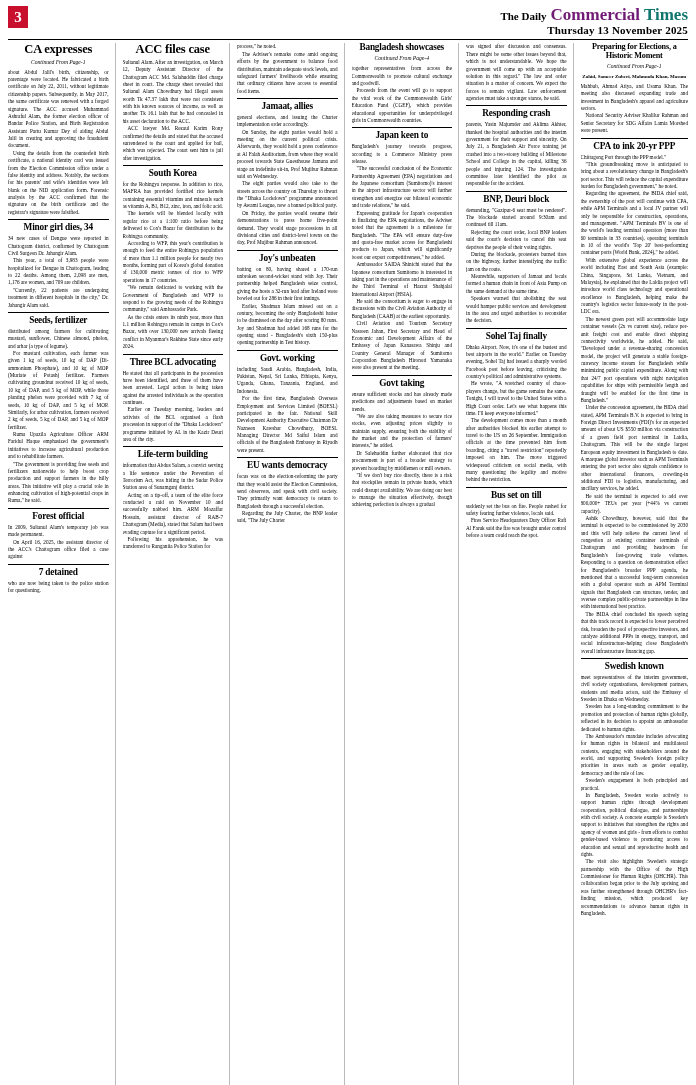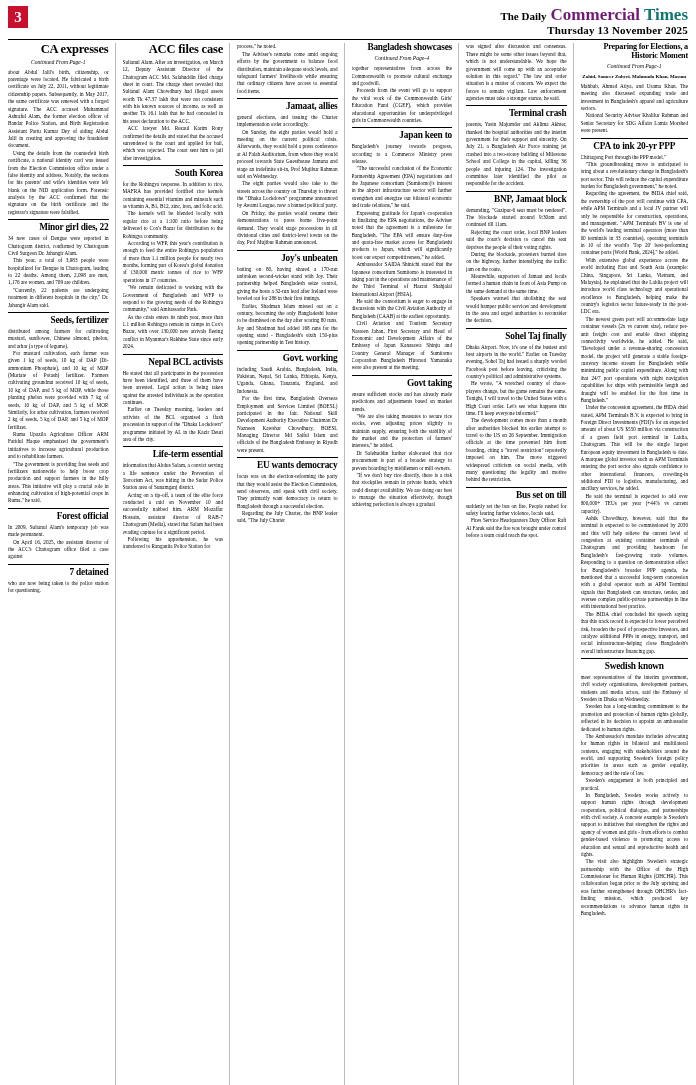--- a/index.html
+++ b/index.html
@@ -72,21 +72,21 @@
     padding-right: 6px;
   }
   .col:last-child { border-right: none; padding-right: 0; }
 
   .hl {
     font-family: "Liberation Serif", serif;
     font-weight: bold;
     font-size: 11px;
     line-height: 1.07;
     margin: 0 0 2px 0;
-    text-align: right;
+    text-align: center;
     letter-spacing: -0.2px;
   }
   .hl.sm { font-size: 9.3px; }
   .hl.xs { font-size: 8.2px; }
   .hl.lg { font-size: 12.5px; }
   .hl.c { text-align: center; }
   .subhl {
     font-size: 5.6px;
     font-style: italic;
     text-align: center;
@@ -127,21 +127,21 @@
 
   <div class="cols" id="cols">
       <div class="col">
         <div class="hl lg">CA expresses</div>
         <div class="subhl">Continued From Page-1</div>
         <div>
           <p class="first">about Abdul Jalil's birth, citizenship, or parentage were located. He fabricated a birth certificate on July 22, 2011, without legitimate citizenship papers. Subsequently, in May 2017, the same certificate was renewed with a forged signature. The ACC accused Muhammad Ashraful Alam, the former election officer of Bandar Police Station, and Birth Registration Assistant Partu Kumar Dey of aiding Abdul Jalil in creating and approving the fraudulent document.</p>
           <p>Using the details from the counterfeit birth certificate, a national identity card was issued from the Election Commission office under a false identity and address. Notably, the sections for his parents' and wife's identities were left blank on the NID application form. Forensic analysis by the ACC confirmed that the signature on the birth certificate and the registrar's signature were falsified.</p>
         </div>
         <hr class="rule thick">
-        <div class="hl sm">Minor girl dies, 22</div>
+        <div class="hl sm">Minor girl dies, 34</div>
         <div>
           <p class="first">34 new cases of Dengue were reported in Chattogram district, confirmed by Chattogram Civil Surgeon Dr. Jahangir Alam.</p>
           <p>This year, a total of 3,983 people were hospitalized for Dengue in Chattogram, leading to 22 deaths. Among them, 2,098 are men, 1,176 are women, and 709 are children.</p>
           <p>"Currently, 22 patients are undergoing treatment in different hospitals in the city," Dr. Jahangir Alam said.</p>
         </div>
         <hr class="rule thick">
         <div class="hl sm">Seeds, fertilizer</div>
         <div>
           <p class="first">distributed among farmers for cultivating mustard, sunflower, Chinese almond, phelon, and arhar (a type of legume).</p>
           <p>For mustard cultivation, each farmer was given 1 kg of seeds, 10 kg of DAP (Di-ammonium Phosphate), and 10 kg of MOP (Muriate of Potash) fertilizer. Farmers cultivating groundnut received 10 kg of seeds, 10 kg of DAP, and 5 kg of MOP, while those planting phelon were provided with 7 kg of seeds, 10 kg of DAP, and 5 kg of MOP. Similarly, for arhar cultivation, farmers received 2 kg of seeds, 5 kg of DAP, and 5 kg of MOP fertilizer.</p>
@@ -169,27 +169,27 @@
         <hr class="rule thick">
         <div class="hl sm">South Korea</div>
         <div>
           <p class="first">for the Rohingya response. In addition to rice, MAFRA has provided fortified rice kernels containing essential vitamins and minerals such as vitamin A, B1, B12, zinc, iron, and folic acid.</p>
           <p>The kernels will be blended locally with regular rice at a 1:100 ratio before being delivered to Cox's Bazar for distribution to the Rohingya community.</p>
           <p>According to WFP, this year's contribution is enough to feed the entire Rohingya population of more than 1.1 million people for nearly two months, forming part of Korea's global donation of 130,000 metric tonnes of rice to WFP operations in 17 countries.</p>
           <p>"We remain dedicated to working with the Government of Bangladesh and WFP to respond to the growing needs of the Rohingya community," said Ambassador Park.</p>
           <p>As the crisis enters its ninth year, more than 1.1 million Rohingya remain in camps in Cox's Bazar, with over 130,000 new arrivals fleeing conflict in Myanmar's Rakhine State since early 2024.</p>
         </div>
         <hr class="rule thick">
-        <div class="hl sm">Nepal BCL activists</div>
+        <div class="hl sm">Three BCL advocating</div>
         <div>
           <p class="first">He stated that all participants in the procession have been identified, and three of them have been arrested. Legal action is being taken against the arrested individuals as the operation continues.</p>
           <p>Earlier on Tuesday morning, leaders and activists of the BCL organised a flash procession in support of the "Dhaka Lockdown" programme initiated by AL in the Kazir Deuri area of the city.</p>
         </div>
         <hr class="rule thick">
-        <div class="hl sm">Life-term essential</div>
+        <div class="hl sm">Life-term building</div>
         <div>
           <p class="first">information that Abdus Salam, a convict serving a life sentence under the Prevention of Terrorism Act, was hiding in the Sudar Police Station area of Sunamganj district.</p>
           <p>Acting on a tip-off, a team of the elite force conducted a raid on November 10 and successfully nabbed him. ARM Mozaffar Hossain, assistant director of RAB-7 Chattogram (Media), stated that Salam had been evading capture for a significant period.</p>
           <p>Following his apprehension, he was transferred to Ranganiia Police Station for</p>
         </div>
       </div>
       <div class="col">
         <div>
           <p class="first">process," he noted.</p>
           <p>The Adviser's remarks come amid ongoing efforts by the government to balance food distribution, maintain adequate stock levels, and safeguard farmers' livelihoods while ensuring that ordinary citizens have access to essential food items.</p>
@@ -245,26 +245,26 @@
           <p>"We are also taking measures to secure rice stocks, even adjusting prices slightly to maintain supply, ensuring both the stability of the market and the protection of farmers' interests," he added.</p>
           <p>Dr Salehuddin further elaborated that rice procurement is part of a broader strategy to prevent hoarding by middlemen or mill owners.</p>
           <p>"If we don't buy rice directly, there is a risk that stockpiles remain in private hands, which could disrupt availability. We are doing our best to manage the situation effectively, though achieving perfection is always a gradual</p>
         </div>
       </div>
       <div class="col">
         <div>
           <p class="first">was signed after discussion and consensus. There might be some other issues beyond that, which is not understandable. We hope the government will come up with an acceptable solution in this regard." The law and order situation is a matter of concern. We expect the forces to remain vigilant. Law enforcement agencies must take a stronger stance, he said.</p>
         </div>
         <hr class="rule thick">
-        <div class="hl sm">Terminal crash</div>
+        <div class="hl sm">Responding crash</div>
         <div>
           <p class="first">parents, Yasin Majumder and Aklima Akhter, thanked the hospital authorities and the interim government for their support and sincerity. On July 21, a Bangladesh Air Force training jet crashed into a two-storey building of Milestone School and College in the capital, killing 36 people and injuring 124. The investigation committee later identified the pilot as responsible for the accident.</p>
         </div>
         <hr class="rule thick">
-        <div class="hl sm">BNP, Jamaat block</div>
+        <div class="hl sm">BNP, Deuri block</div>
         <div>
           <p class="first">demanding, "Gazipur-6 seat must be rendered". The blockade started around 9:30am and continued till 11am.</p>
           <p>Rejecting the court order, local BNP leaders said the court's decision to cancel this seat deprives the people of their voting rights.</p>
           <p>During the blockade, protesters burned tires on the highway, further intensifying the traffic jam on the route.</p>
           <p>Meanwhile, supporters of Jamaat and locals formed a human chain in front of Asia Pump on the same demand at the same time.</p>
           <p>Speakers warned that abolishing the seat would hamper public services and development in the area and urged authorities to reconsider the decision.</p>
         </div>
         <hr class="rule thick">
         <div class="hl sm">Sohel Taj finally</div>
         <div>

